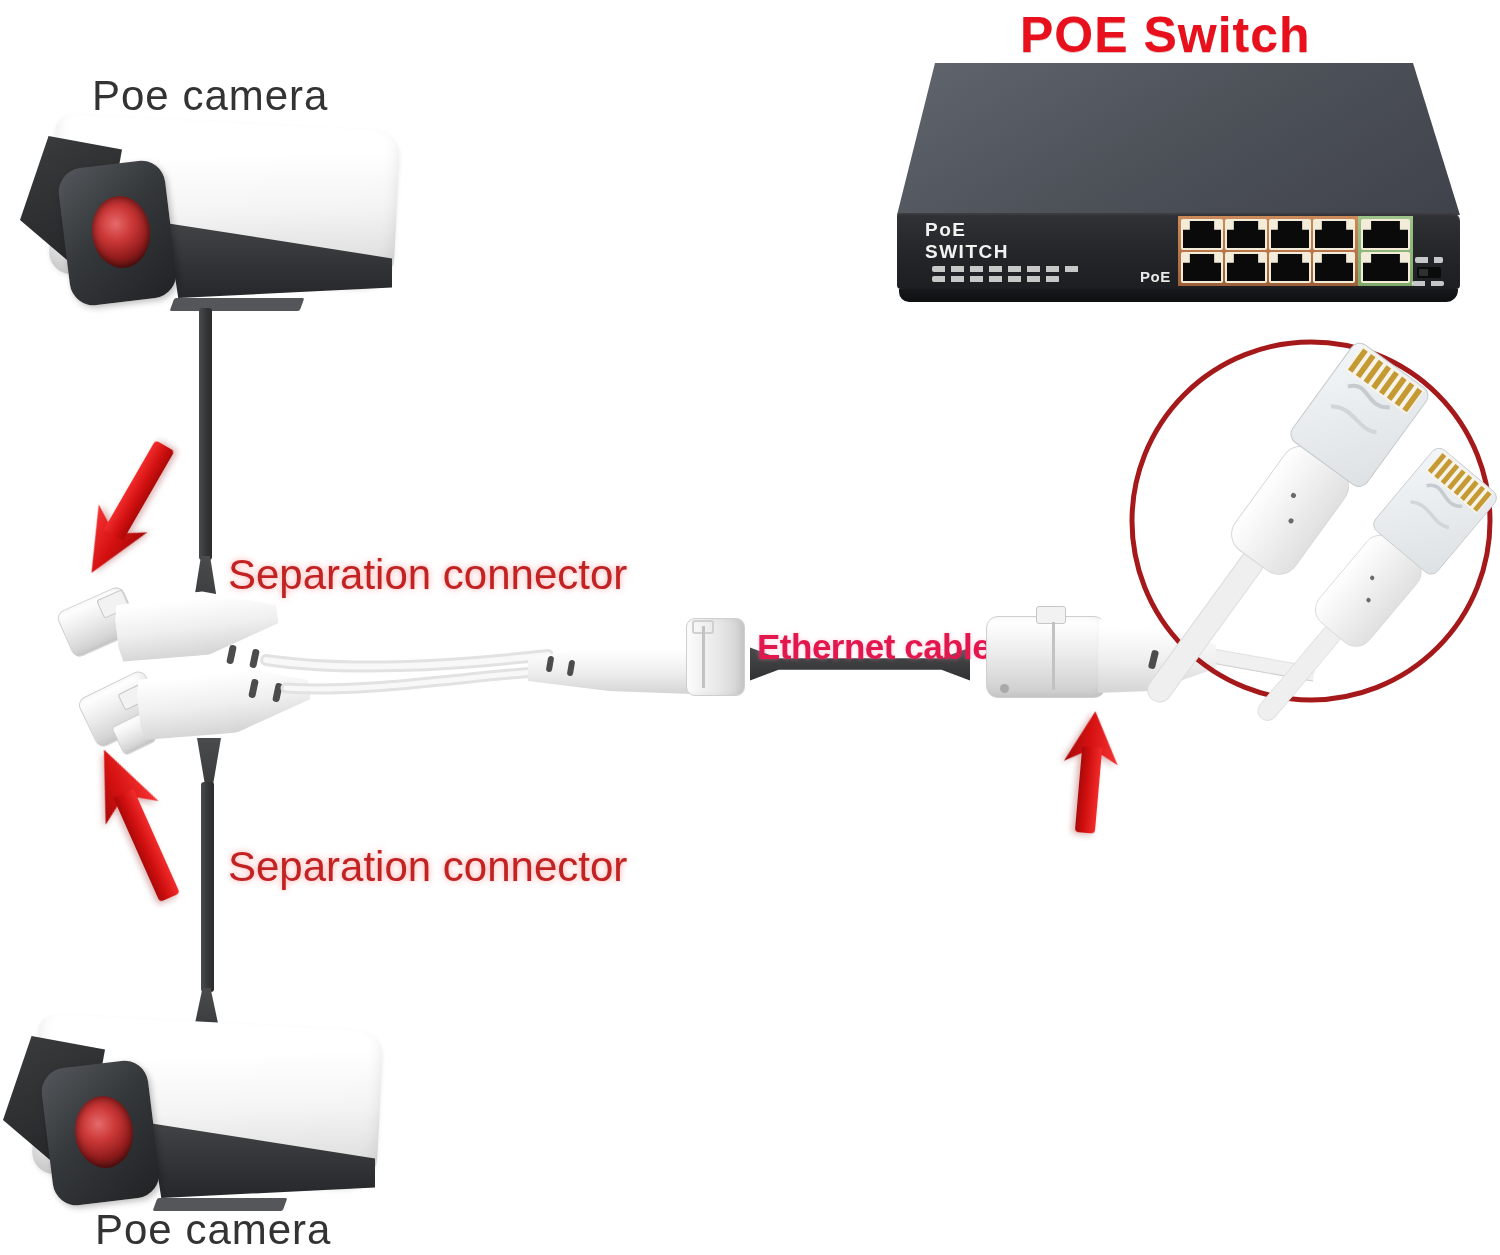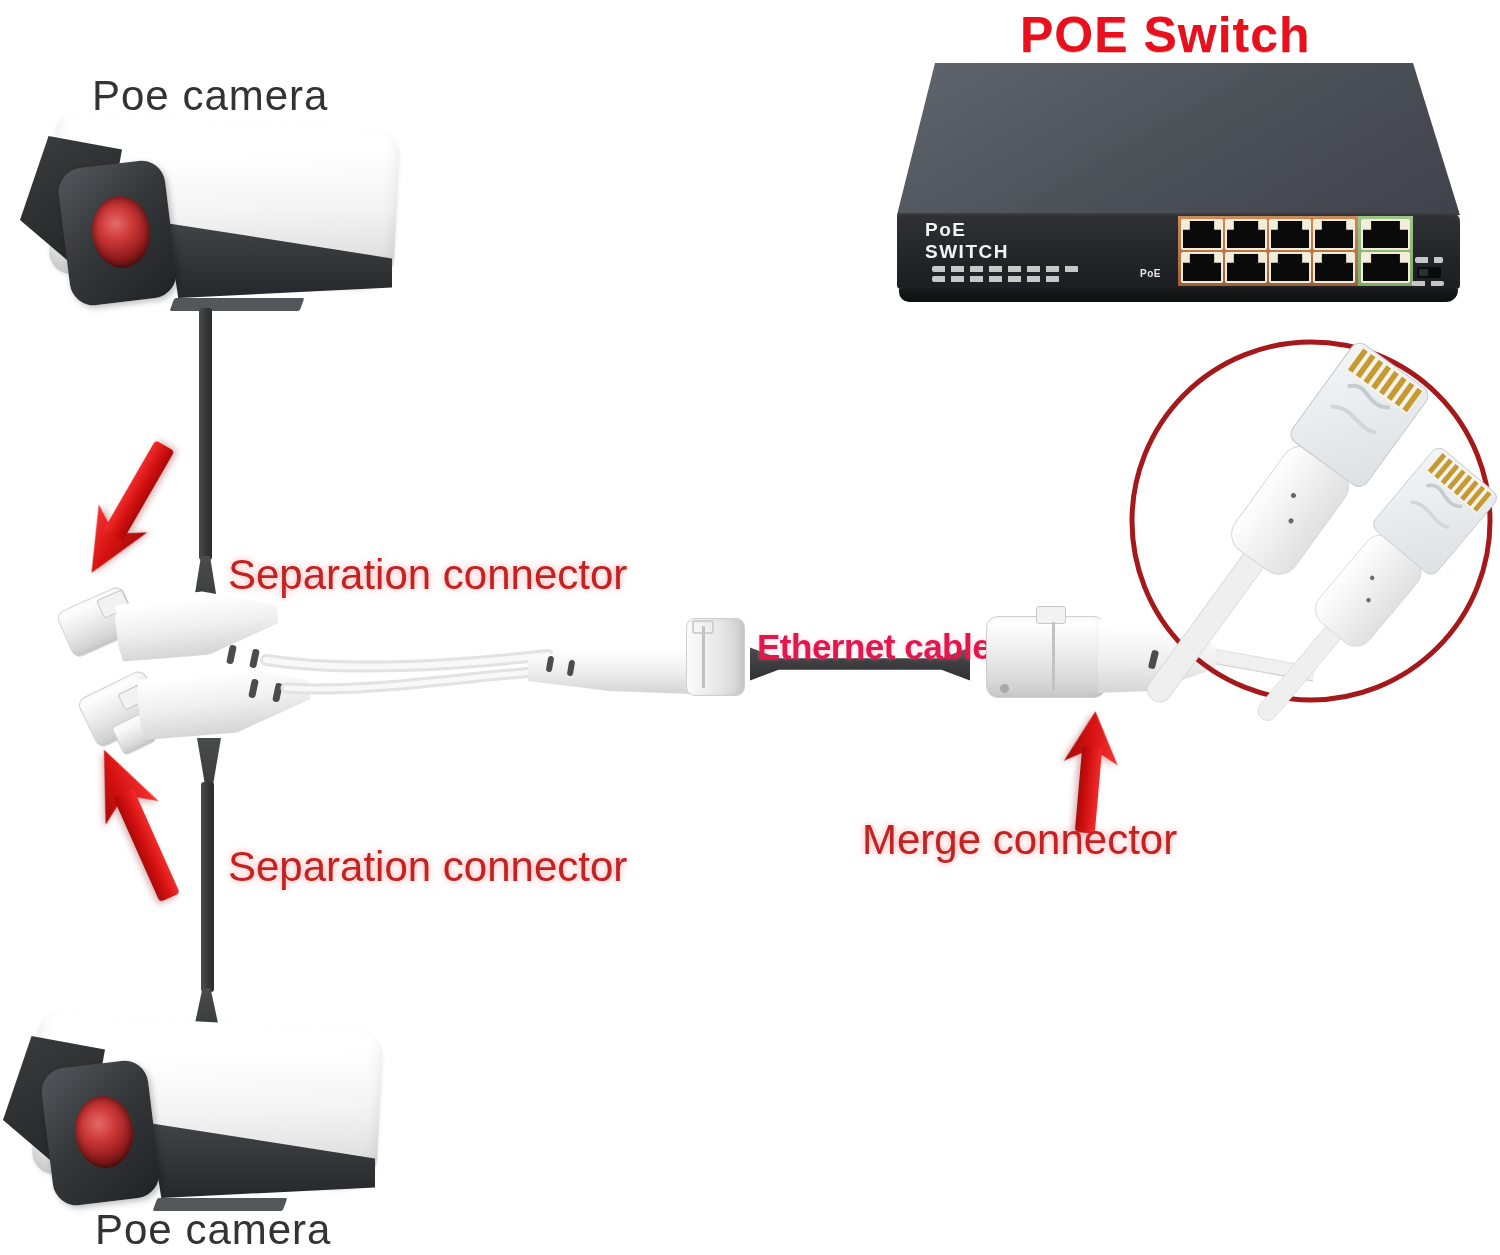--- a/index.html
+++ b/index.html
@@ -65,21 +65,21 @@
 
   
   .sw-top{background:linear-gradient(150deg,#61656d 0%,#4d5158 50%,#3f424a 100%);
     clip-path:polygon(40px 5px,518px 5px,565px 157px,2px 157px);}
   .sw-front{background:linear-gradient(180deg,#303236,#232428 60%,#1d1e21);
     border-radius:3px 8px 4px 4px;box-shadow:inset 0 2px 2px rgba(255,255,255,.06);}
   .sw-lip{background:linear-gradient(#18191b,#0e0f11);border-radius:0 0 12px 10px;}
   .sw-brand{font-size:19px;font-weight:700;color:#f2f2f2;letter-spacing:1.5px;}
   .fineprint{height:6px;border-radius:2px;filter:blur(.6px);
     background:repeating-linear-gradient(90deg,rgba(255,255,255,.75) 0 13px,transparent 13px 19px);}
-  .sw-poe-mark{font-size:10px;font-weight:700;color:#e8e8e8;letter-spacing:.5px;filter:blur(.3px);}
+  .sw-poe-mark{font-size:15px;font-weight:700;color:#e8e8e8;letter-spacing:.5px;filter:blur(.3px);}
   .port-grid{display:grid;gap:2px;padding:3px;box-sizing:border-box;}
   .port-grid.orange{background:linear-gradient(180deg,#cd8a59,#b06f44 70%,#9d6038);
     grid-template-columns:repeat(4,1fr);grid-template-rows:repeat(2,1fr);}
   .port-grid.green{background:linear-gradient(180deg,#9ec489,#7fa96b);
     grid-template-columns:1fr;grid-template-rows:repeat(2,1fr);}
   .port{position:relative;background:#f2ecd9;border-radius:2px;}
   .port .hole{position:absolute;left:2px;right:2px;top:2px;bottom:2px;background:#0a0a0a;
     clip-path:polygon(0 32%,18% 32%,18% 0,82% 0,82% 32%,100% 32%,100% 100%,0 100%);}
   .sw-toggle{background:#0b0b0c;border-radius:2px;}
   .sw-toggle .knob{position:absolute;left:2px;top:2px;width:9px;height:7px;background:#2e2f31;border-radius:1px;}
@@ -257,21 +257,20 @@
     <div class="head"></div>
     <div class="shaft"></div>
   </div>
   <div class="abs red-arrow" style="left:1028px;top:746px;width:124px;height:54px;transform:rotate(95deg);">
     <div class="head"></div>
     <div class="shaft"></div>
   </div>
 
   <div class="abs red-label" style="left:228px;top:551px;">Separation connector</div>
   <div class="abs red-label" style="left:228px;top:843px;">Separation connector</div>
-  <div class="abs red-label" style="left:862px;top:816px;">Merge connector</div>
 
   <div class="abs cable-taper" style="left:197px;top:738px;width:24px;height:48px;clip-path:polygon(0 0,100% 0,66% 100%,34% 100%);"></div>
   <div class="abs drop-cable" style="left:201px;top:782px;height:210px;"></div>
   <div class="abs cable-taper" style="left:194px;top:988px;width:25px;height:40px;clip-path:polygon(34% 0,66% 0,100% 100%,0 100%);"></div>
 
   <div class="abs camera" style="left:-5px;top:1012px;">
     <div class="cam-body"></div>
     <div class="cam-hood"></div>
     <div class="cam-underside"></div>
     <div class="cam-bezel"></div>

